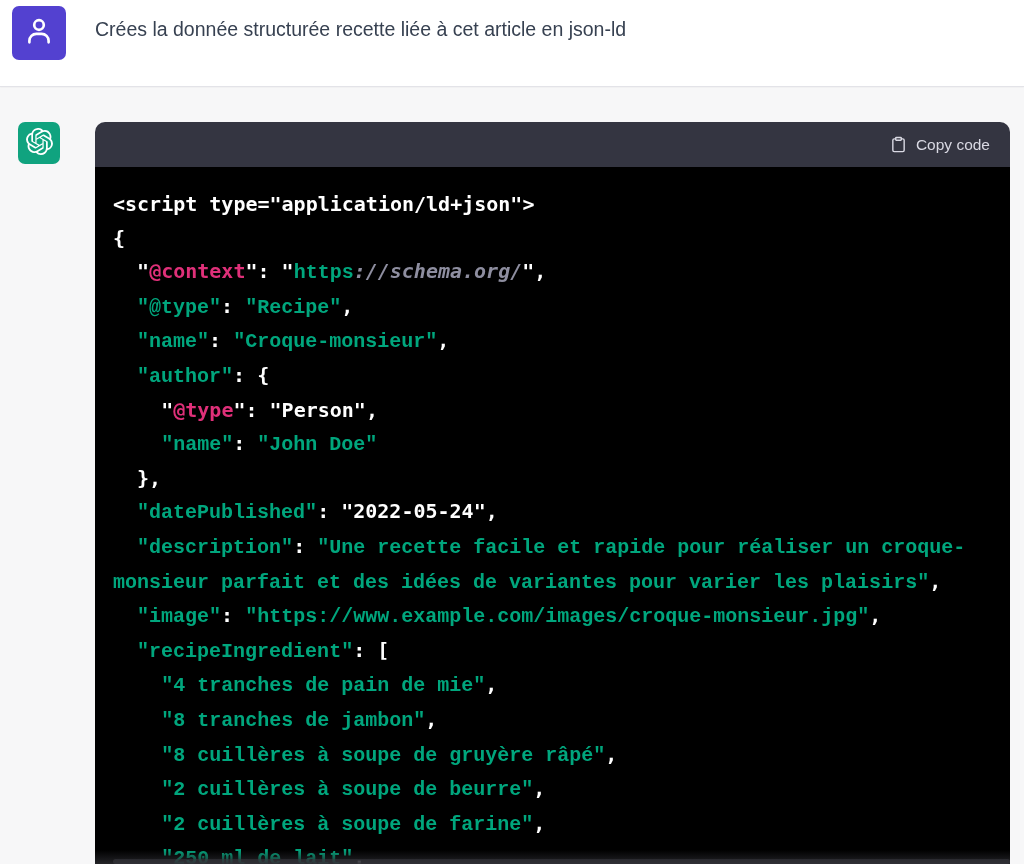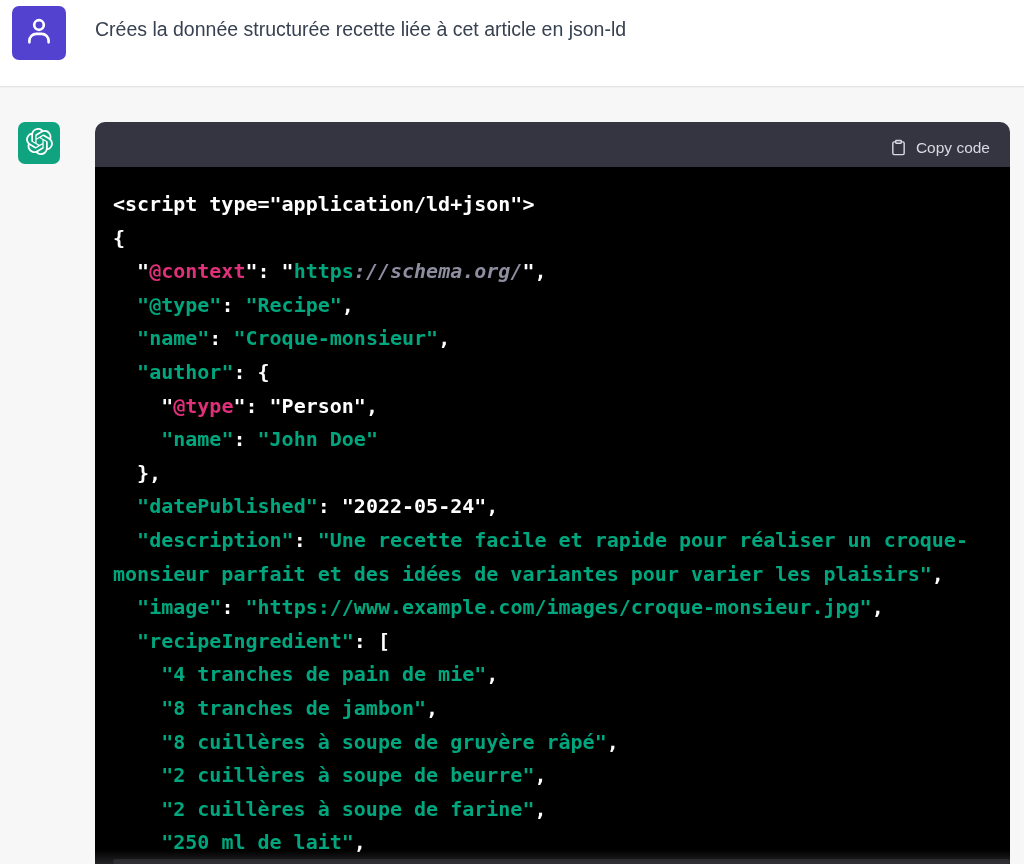--- a/index.html
+++ b/index.html
@@ -39,43 +39,43 @@
   .bot-avatar svg { width: 27px; height: 27px; fill: #ffffff; }
 
   
   .code-block {
     position: absolute; left: 95px; top: 34px; width: 915px; height: 742px;
     border-radius: 10px 10px 0 0; overflow: hidden;
     display: flex; flex-direction: column;
   }
   .code-header {
     height: 45px; flex: 0 0 45px; background: var(--header-bg);
-    display: flex; align-items: flex-start; justify-content: flex-end;
-    padding: 16px 20px;
+    display: flex; align-items: center; justify-content: flex-end;
+    padding: 8px 20px;
   }
   .copy-btn {
     display: flex; align-items: center; gap: 9px;
     background: none; border: none; cursor: pointer;
     color: var(--header-text); font-family: "Liberation Sans", sans-serif;
     font-size: 15.5px;
   }
   .copy-btn svg { width: 17px; height: 19px; stroke: var(--header-text); fill: none; stroke-width: 2; }
 
   .code-body {
     position: relative; flex: 1 1 auto; background: var(--code-bg);
     padding: 21px 18px 0 18px; overflow: hidden;
   }
   .code-lines {
     font-family: "DejaVu Sans Mono", monospace;
     font-size: 20px; font-weight: 700; line-height: 33.6px;
     white-space: pre;
   }
   .tok-plain  { color: var(--code-plain); }
   .tok-key    { color: var(--code-key); }
-  .tok-string { color: var(--code-string); }
+  .tok-string { color: var(--code-string); font-family: Liberation Mono, monospace; }
   .tok-url    { color: var(--code-url); font-style: italic; }
 
   .code-fade {
     position: absolute; left: 0; right: 0; bottom: 0; height: 14px;
     background: linear-gradient(180deg, rgba(28,28,30,0) 0%, rgba(38,38,42,0.95) 100%);
     pointer-events: none;
   }
   .scroll-strip {
     position: absolute; left: 18px; right: 0; bottom: 0; height: 5px;
     background: #3a3a42; opacity: 0.55; border-radius: 3px;

